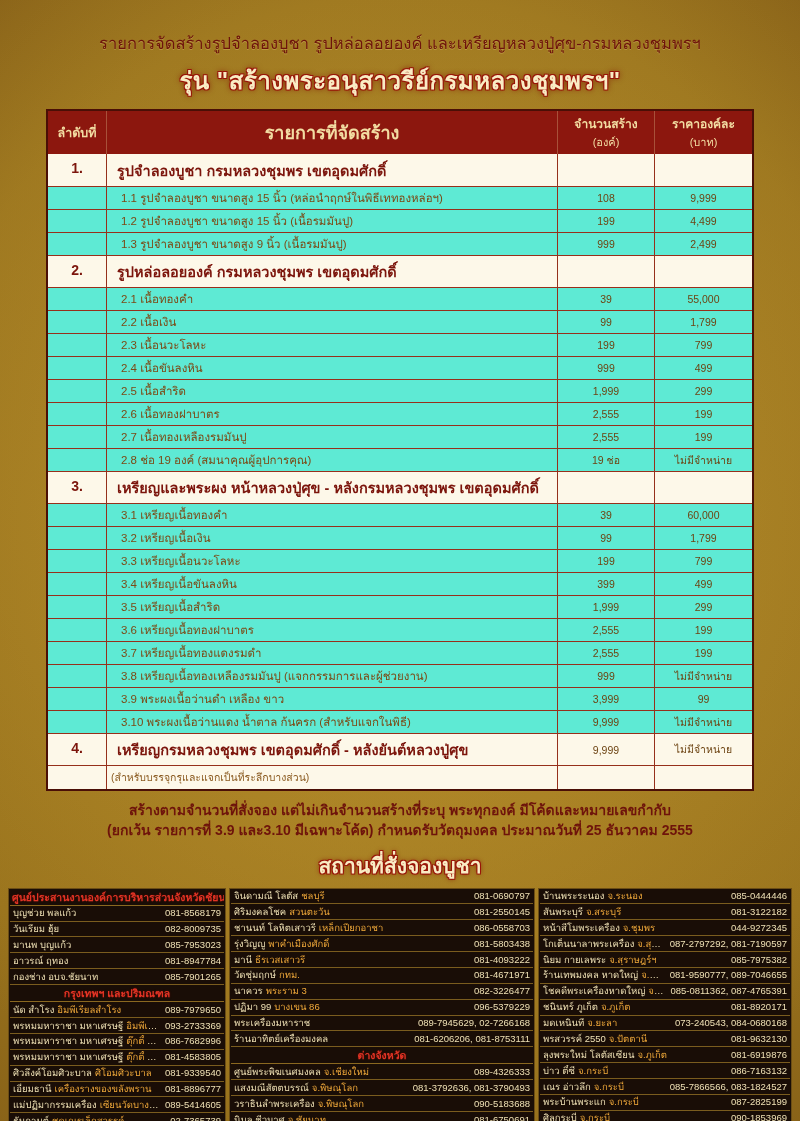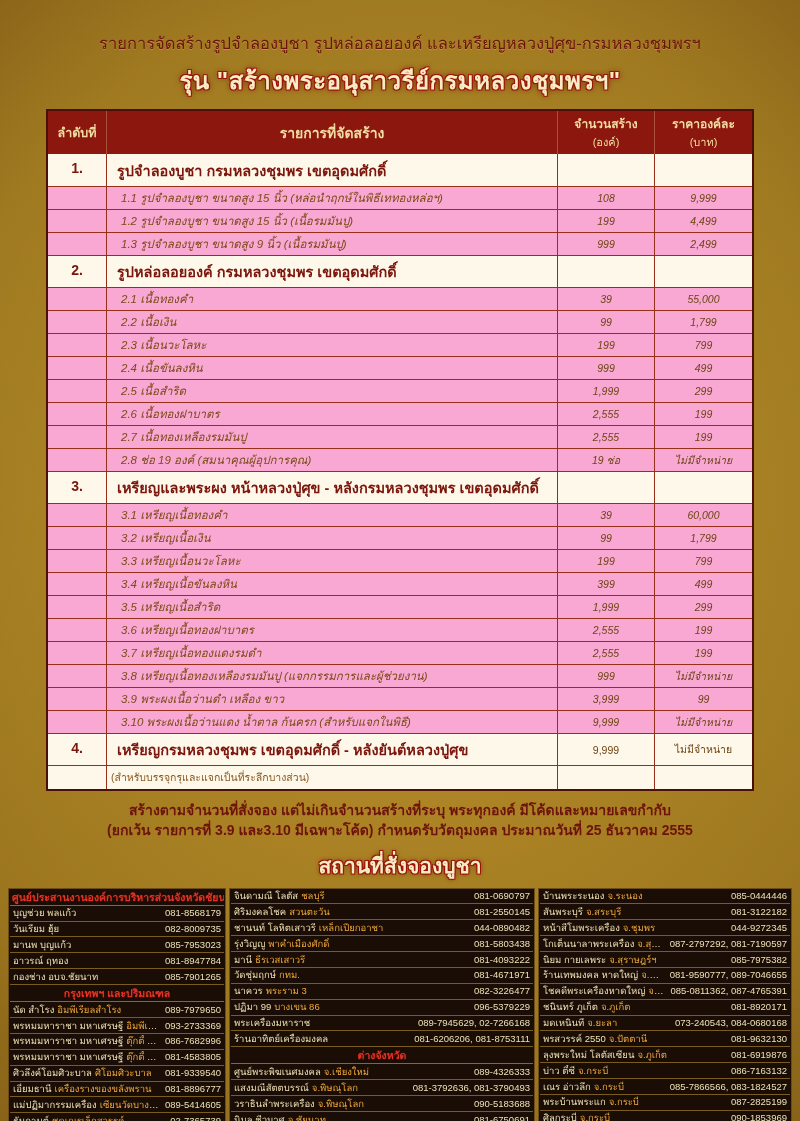--- a/index.html
+++ b/index.html
@@ -30,29 +30,29 @@
   .trow { display: flex; align-items: stretch; border-top: 1px solid #96301b; }
   .trow:first-child { border-top: none; }
   .c { border-left: 1px solid #96301b; display: flex; align-items: center; }
   .c:first-child { border-left: none; }
   .c-no    { width: 58px;  justify-content: center; }
   .c-label { flex: 1; padding: 2px 10px; }
   .c-qty   { width: 97px;  justify-content: center; }
   .c-price { width: 98px;  justify-content: center; }
   .thead { background: #8c170e; color: #f2dca2; min-height: 43px; }
   .thead .c { flex-direction: column; justify-content: center; border-left-color: #a8513a; }
-  .thead .c-label { align-items: center; font-size: 14px; font-weight: bold; }
+  .thead .c-label { align-items: center; font-size: 18px; font-weight: bold; }
   .thead .c-no { font-size: 12.5px; font-weight: bold; }
   .h1 { font-size: 12px; font-weight: bold; }
   .h2 { font-size: 11px; }
   .row-section { background: #fdf8e9; min-height: 32px; }
   .row-section .c-no { font-size: 14px; font-weight: bold; color: #7c150c; align-items: flex-start; padding-top: 6px; }
   .row-section .c-label { font-size: 14.5px; font-weight: bold; color: #7c150c; }
   .row-section .c-qty, .row-section .c-price { font-size: 10.5px; color: #6d4413; }
-  .row-item { background: #f9a8d4; min-height: 22px; font-style: italic; }
+  .row-item { background: #5eead4; min-height: 22px; }
   .row-item .c-label { font-size: 11.5px; color: #7c4a16; padding-left: 14px; }
   .row-item .c-qty, .row-item .c-price { font-size: 10.5px; color: #6d4413; }
   .row-note { background: #fdf8e9; min-height: 24px; }
   .row-note .c-label { font-size: 10.5px; color: #8a5a20; padding-left: 4px; }
   
   .notes { margin-top: 9px; text-align: center; font-size: 14px; font-weight: bold; color: #6e130b; line-height: 1.45; }
   
   .order-heading {
     margin: 8px 0 6px 0; text-align: center; font-size: 21px; font-weight: bold; color: #f9ecc4;
     text-shadow: -1px -1px 0 #991408, 1px -1px 0 #991408, -1px 1px 0 #991408, 1px 1px 0 #991408, 0 0 5px #7a0f05;
@@ -326,21 +326,21 @@
       <div class="contact-row">
         <div class="contact-name"><span>จินดามณี โลตัส</span><span class="contact-loc">ชลบุรี</span></div>
         <div class="contact-phone">081-0690797</div>
       </div>
       <div class="contact-row">
         <div class="contact-name"><span>ศิริมงคลโชค</span><span class="contact-loc">สวนตะวัน</span></div>
         <div class="contact-phone">081-2550145</div>
       </div>
       <div class="contact-row">
         <div class="contact-name"><span>ชานนท์ โลหิตเสาวรี</span><span class="contact-loc">เหล็กเปียกอาชา</span></div>
-        <div class="contact-phone">044-0890482</div>
+        <div class="contact-phone">086-0558703</div>
       </div>
       <div class="contact-row">
         <div class="contact-name"><span>รุ่งวิญญู</span><span class="contact-loc">พาคำเมืองศักดิ์</span></div>
         <div class="contact-phone">081-5803438</div>
       </div>
       <div class="contact-row">
         <div class="contact-name"><span>มานี</span><span class="contact-loc">ธีรเวสเสาวรี</span></div>
         <div class="contact-phone">081-4093222</div>
       </div>
       <div class="contact-row">

